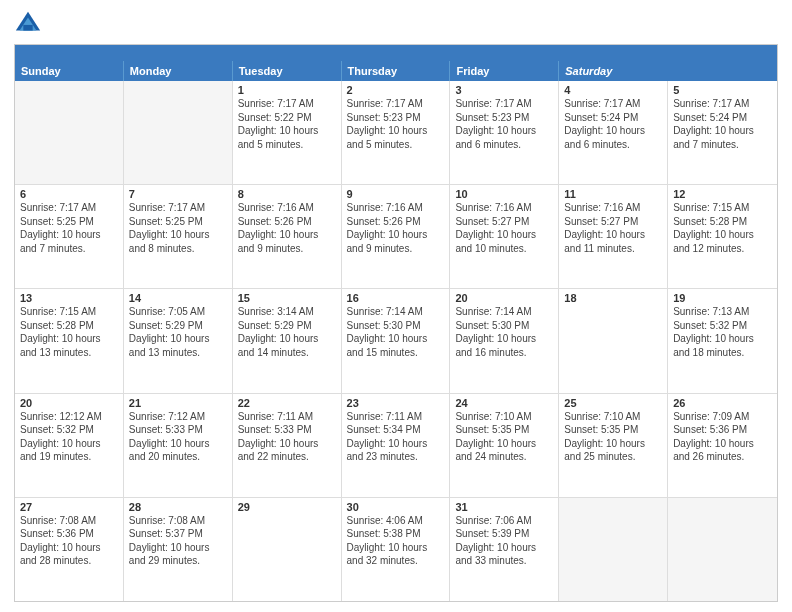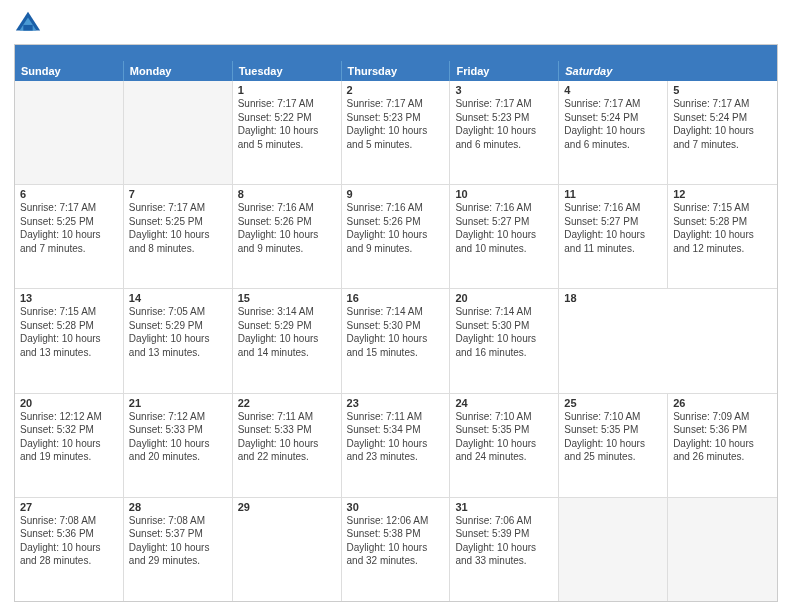--- a/index.html
+++ b/index.html
@@ -259,20 +259,27 @@
           <div class="cal-cell">
             <div class="day-num">20</div>
             <div class="cell-info">Sunrise: 7:14 AM
 Sunset: 5:30 PM
 Daylight: 10 hours
 and 16 minutes.</div>
           </div>
           <div class="cal-cell">
             <div class="day-num">18</div>
           </div>
+          <div class="cal-cell">
+            <div class="day-num">19</div>
+            <div class="cell-info">Sunrise: 7:13 AM
+Sunset: 5:32 PM
+Daylight: 10 hours
+and 18 minutes.</div>
+          </div>
         </div>
         <div class="cal-row">
           <div class="cal-cell">
             <div class="day-num">20</div>
             <div class="cell-info">Sunrise: 12:12 AM
 Sunset: 5:32 PM
 Daylight: 10 hours
 and 19 minutes.</div>
           </div>
           <div class="cal-cell">
@@ -331,21 +338,21 @@
             <div class="cell-info">Sunrise: 7:08 AM
 Sunset: 5:37 PM
 Daylight: 10 hours
 and 29 minutes.</div>
           </div>
           <div class="cal-cell">
             <div class="day-num">29</div>
           </div>
           <div class="cal-cell">
             <div class="day-num">30</div>
-            <div class="cell-info">Sunrise: 12:06 AM
+            <div class="cell-info">Sunrise: 4:06 AM
 Sunset: 5:38 PM
 Daylight: 10 hours
 and 32 minutes.</div>
           </div>
           <div class="cal-cell">
             <div class="day-num">31</div>
             <div class="cell-info">Sunrise: 7:06 AM
 Sunset: 5:39 PM
 Daylight: 10 hours
 and 33 minutes.</div>

